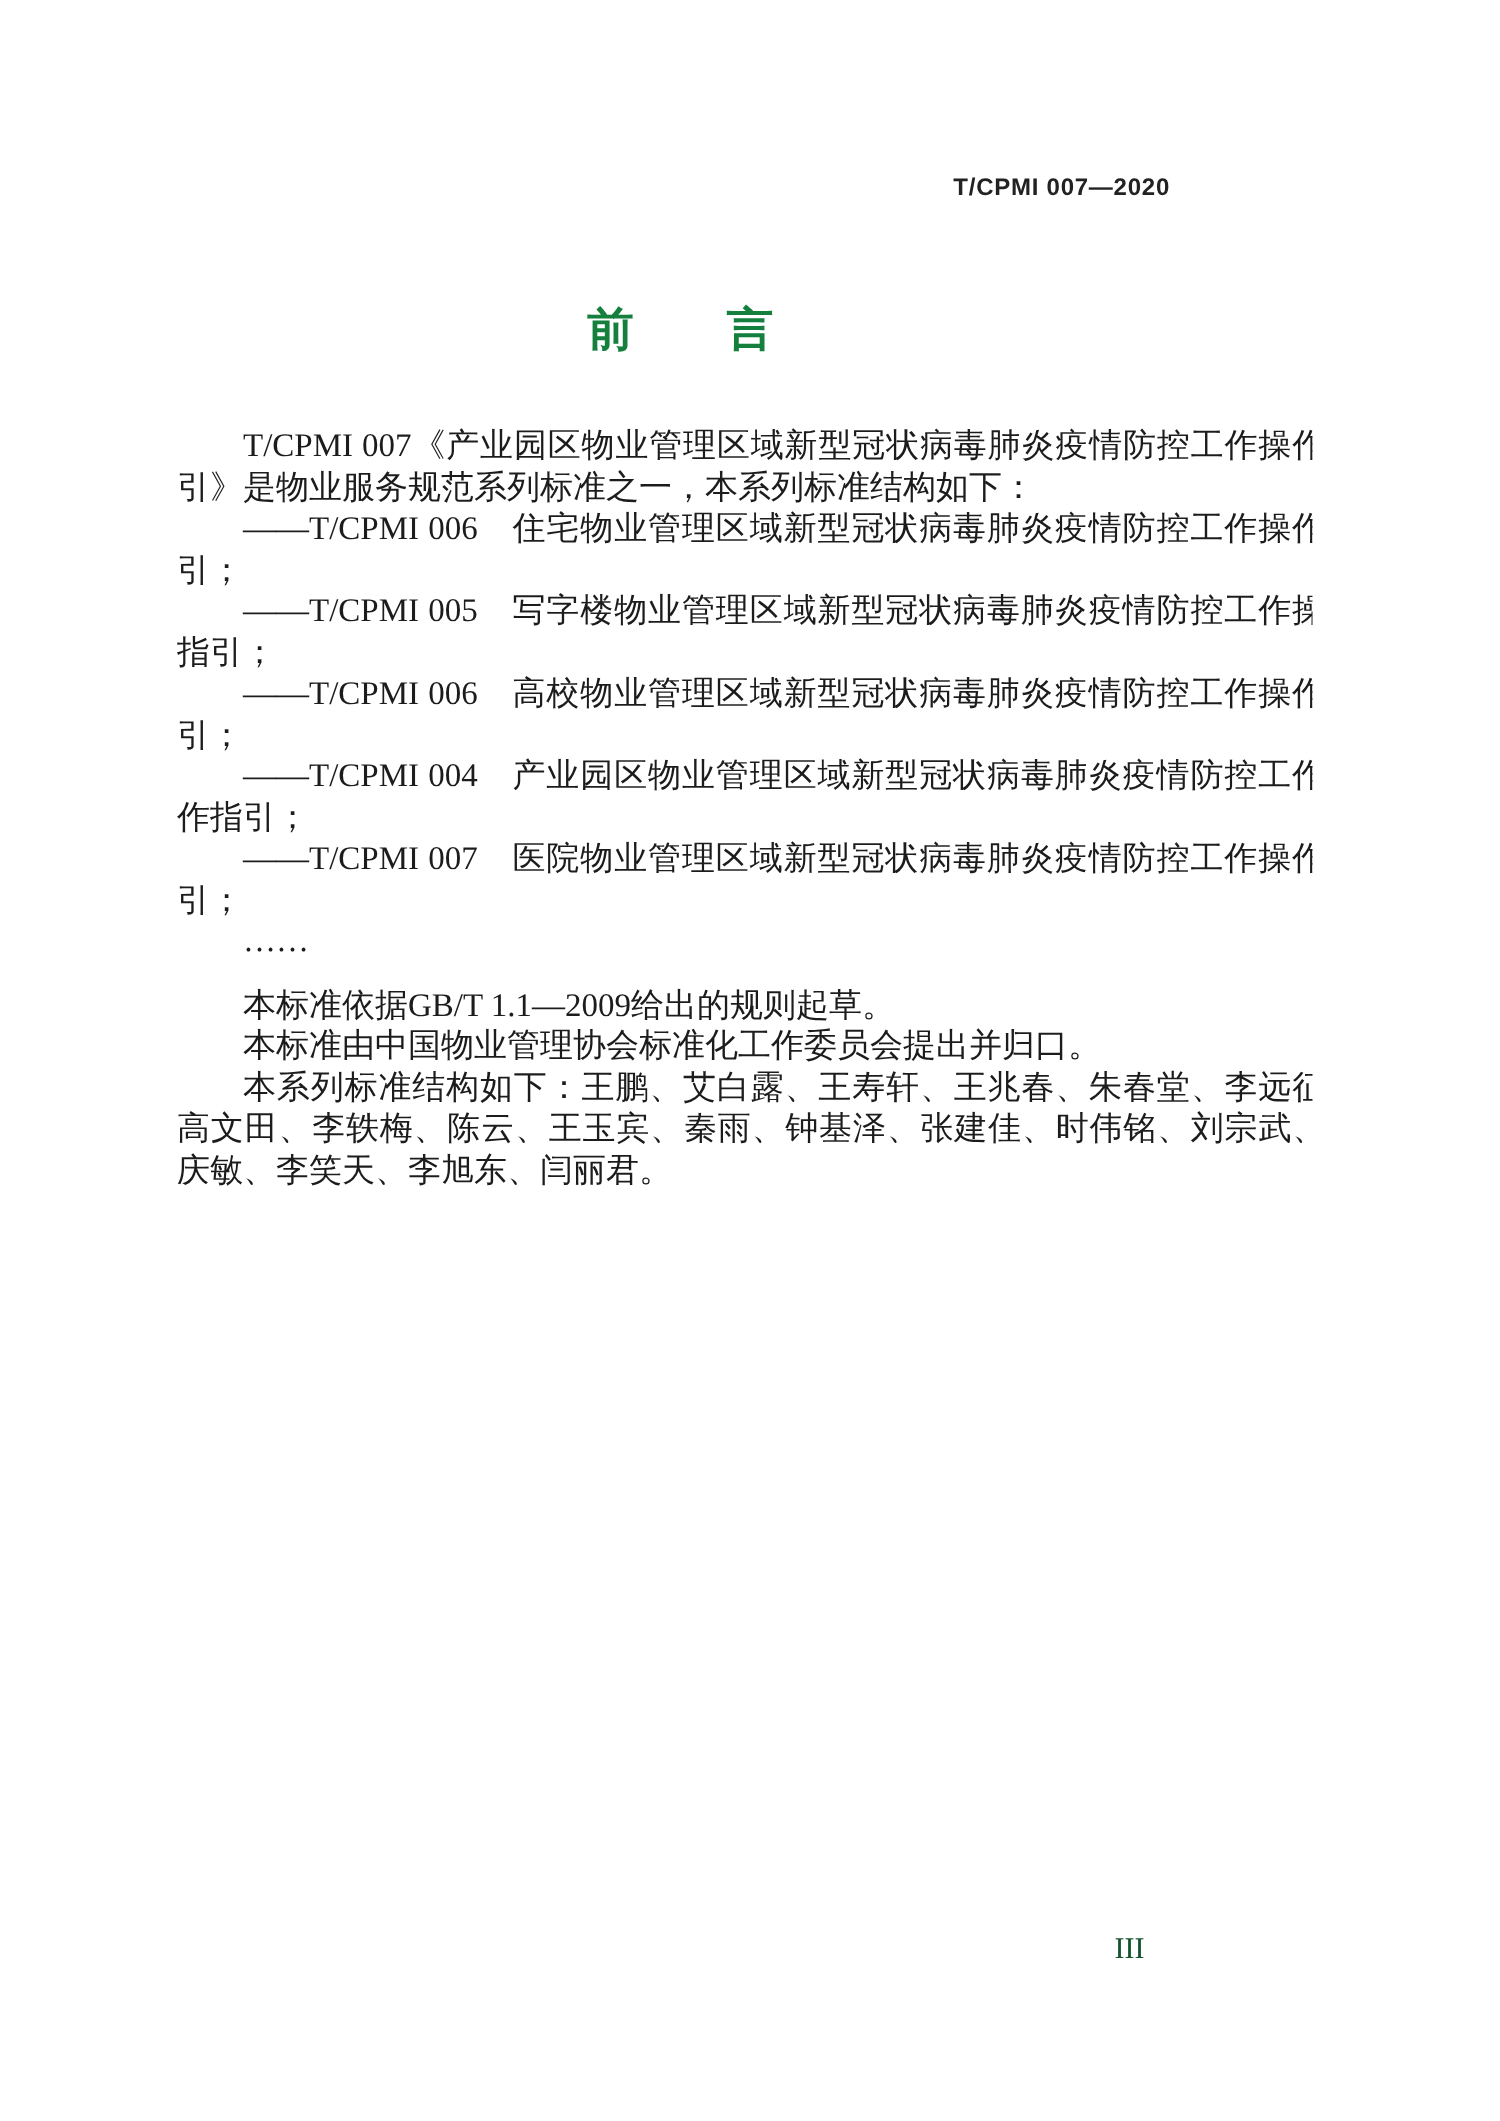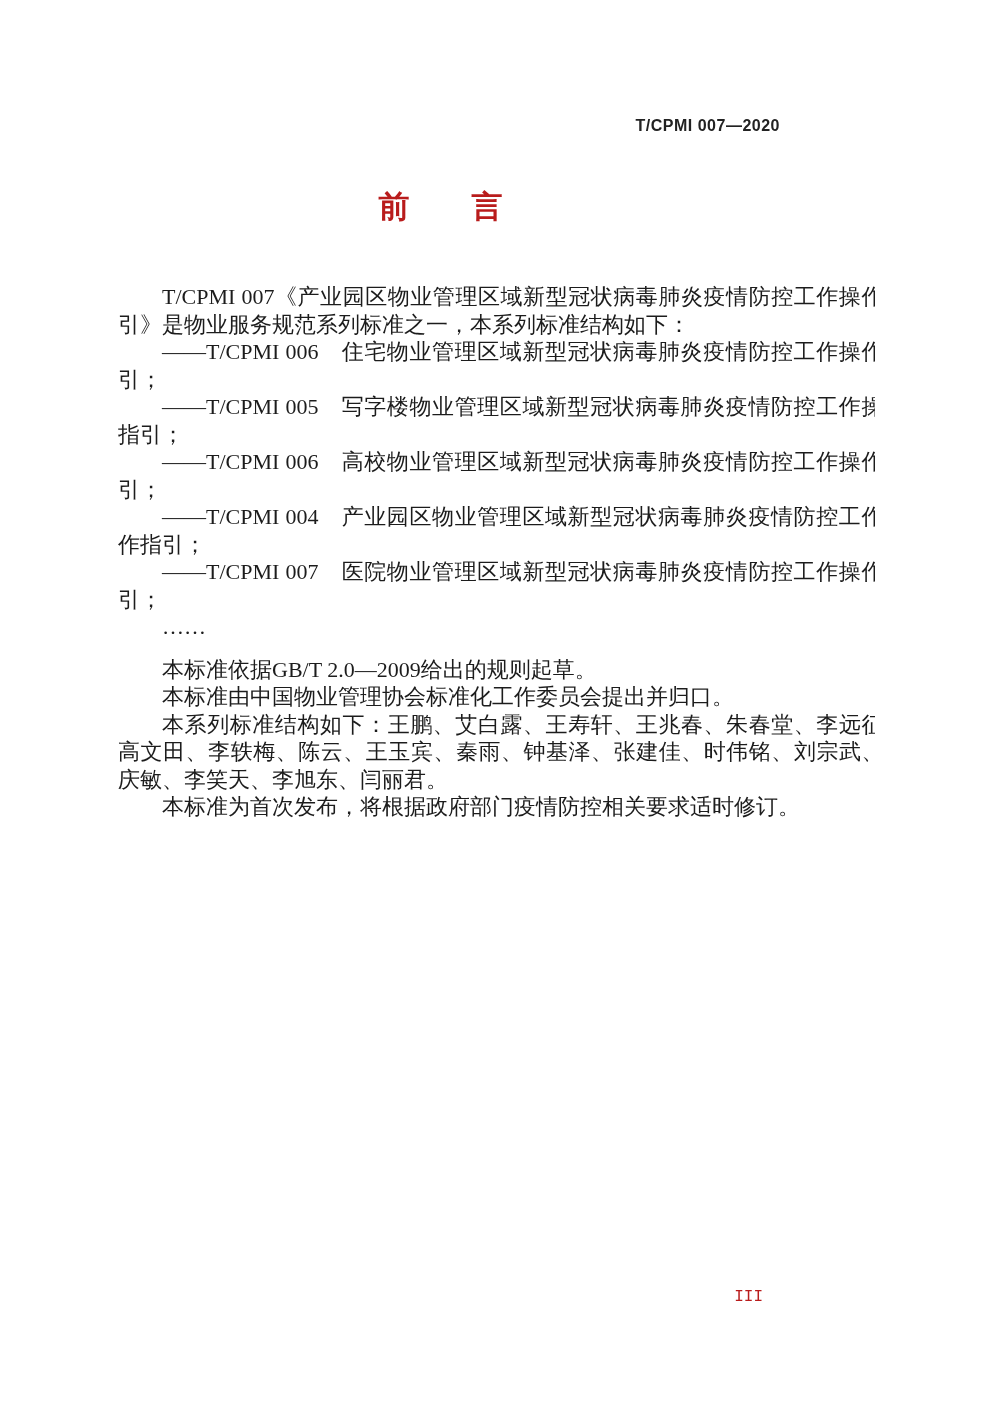--- a/index.html
+++ b/index.html
@@ -25,26 +25,26 @@
     font-size: 16px;
     letter-spacing: 0.5px;
     color: #222222;
     white-space: nowrap;
   }
   .doc-title {
     position: absolute;
     top: 183px;
     left: 0;
     width: 100%;
-    margin: 3px;
+    margin: 16px;
     text-align: center;
     font-family: "Liberation Sans", "DejaVu Sans", sans-serif;
     font-weight: 700;
     font-size: 31px;
-    color: #b91c1c;
+    color: #15803d;
     white-space: pre;
   }
   .body-text {
     position: absolute;
     top: 283px;
     left: 118px;
     width: 788px;
     font-size: 22px;
     line-height: 27.5px;
     text-align: justify;
@@ -54,43 +54,42 @@
     text-indent: 2em;
   }
   .para.dots {
     margin-bottom: 15px;
     text-align: left;
   }
   .page-number {
     position: absolute;
     top: 1288px;
     right: 112px;
-    font-size: 16px;
-    font-family: Liberation Mono, monospace;
-    color: #b91c1c;
+    font-size: 20px;
+    font-family: Liberation Serif, serif;
+    color: #14532d;
   }
 </style>
 </head>
 <body>
 
 <div class="page">
 
   <div class="header-code">T/CPMI 007—2020</div>
 
   <h1 class="doc-title">前　　言</h1>
 
   <div class="body-text">
     <p class="para">T/CPMI 007《产业园区物业管理区域新型冠状病毒肺炎疫情防控工作操作指引》是物业服务规范系列标准之一，本系列标准结构如下：</p>
     <p class="para">——T/CPMI 006　住宅物业管理区域新型冠状病毒肺炎疫情防控工作操作指引；</p>
     <p class="para">——T/CPMI 005　写字楼物业管理区域新型冠状病毒肺炎疫情防控工作操作指引；</p>
     <p class="para">——T/CPMI 006　高校物业管理区域新型冠状病毒肺炎疫情防控工作操作指引；</p>
     <p class="para">——T/CPMI 004　产业园区物业管理区域新型冠状病毒肺炎疫情防控工作操作指引；</p>
     <p class="para">——T/CPMI 007　医院物业管理区域新型冠状病毒肺炎疫情防控工作操作指引；</p>
     <p class="para dots">……</p>
-    <p class="para">本标准依据GB/T 2.0—2009给出的规则起草。</p>
+    <p class="para">本标准依据GB/T 1.1—2009给出的规则起草。</p>
     <p class="para">本标准由中国物业管理协会标准化工作委员会提出并归口。</p>
     <p class="para">本系列标准结构如下：王鹏、艾白露、王寿轩、王兆春、朱春堂、李远征、高文田、李轶梅、陈云、王玉宾、秦雨、钟基泽、张建佳、时伟铭、刘宗武、巫庆敏、李笑天、李旭东、闫丽君。</p>
-    <p class="para">本标准为首次发布，将根据政府部门疫情防控相关要求适时修订。</p>
   </div>
 
   <div class="page-number">III</div>
 
 </div>
 
 </body></html>

